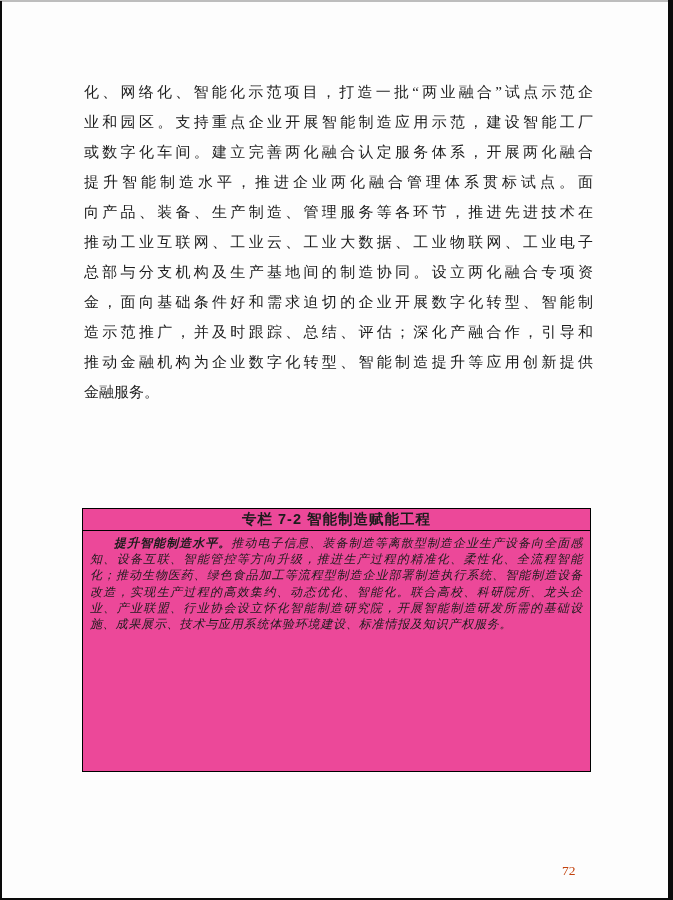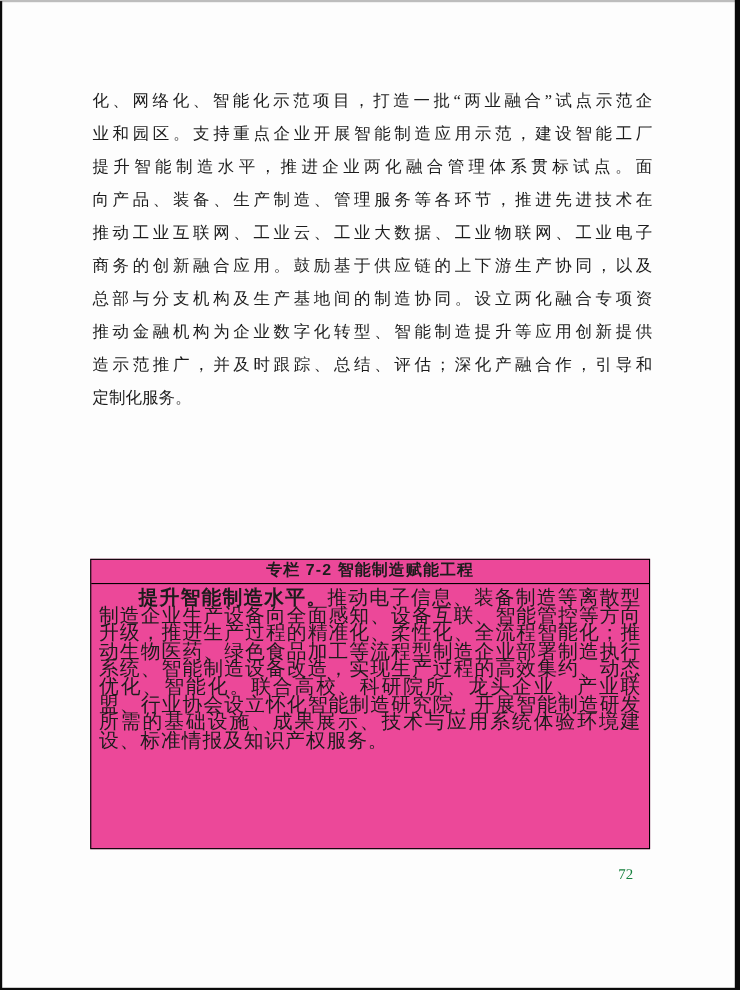--- a/index.html
+++ b/index.html
@@ -52,59 +52,61 @@
     text-align: center;
     font-weight: bold;
     font-size: 14.5px;
     font-family: "Liberation Sans", "DejaVu Sans", sans-serif;
     border-bottom: 1.5px solid #000;
     letter-spacing: 1px;
   }
   .panel-body { padding: 4px 7px 4px 7px; }
   .ppara {
     margin: 0;
-    font-size: 18px;
+    font-size: 12px;
     line-height: 16.2px;
     text-align: justify;
     text-indent: 2em;
     letter-spacing: 0.8px;
+    font-style: italic;
   }
   .ppara b {
     font-family: "Liberation Sans", "DejaVu Sans", sans-serif;
     font-weight: bold;
   }
 
   .page-number {
     position: absolute;
     left: 562px;
-    top: 787px;
+    top: 863px;
     font-size: 13.5px;
-    color: #15803d;
+    color: #c2410c;
   }
 </style>
 </head>
 <body>
 
 <div class="page">
   <div class="edge-top"></div>
   <div class="edge-left"></div>
   <div class="edge-right"></div>
   <div class="edge-bottom"></div>
 
   <div class="body-text">
     <div class="bline">化、网络化、智能化示范项目，打造一批“两业融合”试点示范企</div>
     <div class="bline">业和园区。支持重点企业开展智能制造应用示范，建设智能工厂</div>
+    <div class="bline">或数字化车间。建立完善两化融合认定服务体系，开展两化融合</div>
     <div class="bline">提升智能制造水平，推进企业两化融合管理体系贯标试点。面</div>
     <div class="bline">向产品、装备、生产制造、管理服务等各环节，推进先进技术在</div>
     <div class="bline">推动工业互联网、工业云、工业大数据、工业物联网、工业电子</div>
-    <div class="bline">商务的创新融合应用。鼓励基于供应链的上下游生产协同，以及</div>
     <div class="bline">总部与分支机构及生产基地间的制造协同。设立两化融合专项资</div>
+    <div class="bline">金，面向基础条件好和需求迫切的企业开展数字化转型、智能制</div>
+    <div class="bline">造示范推广，并及时跟踪、总结、评估；深化产融合作，引导和</div>
     <div class="bline">推动金融机构为企业数字化转型、智能制造提升等应用创新提供</div>
-    <div class="bline">造示范推广，并及时跟踪、总结、评估；深化产融合作，引导和</div>
-    <div class="bline last">定制化服务。</div>
+    <div class="bline last">金融服务。</div>
   </div>
 
   <section class="panel">
     <header class="panel-title">专栏 7-2 智能制造赋能工程</header>
     <div class="panel-body">
       <p class="ppara"><b>提升智能制造水平。</b><span>推动电子信息、装备制造等离散型制造企业生产设备向全面感知、设备互联、智能管控等方向升级，推进生产过程的精准化、柔性化、全流程智能化；推动生物医药、绿色食品加工等流程型制造企业部署制造执行系统、智能制造设备改造，实现生产过程的高效集约、动态优化、智能化。联合高校、科研院所、龙头企业、产业联盟、行业协会设立怀化智能制造研究院，开展智能制造研发所需的基础设施、成果展示、技术与应用系统体验环境建设、标准情报及知识产权服务。</span></p>
     </div>
   </section>
 
   <div class="page-number">72</div>

